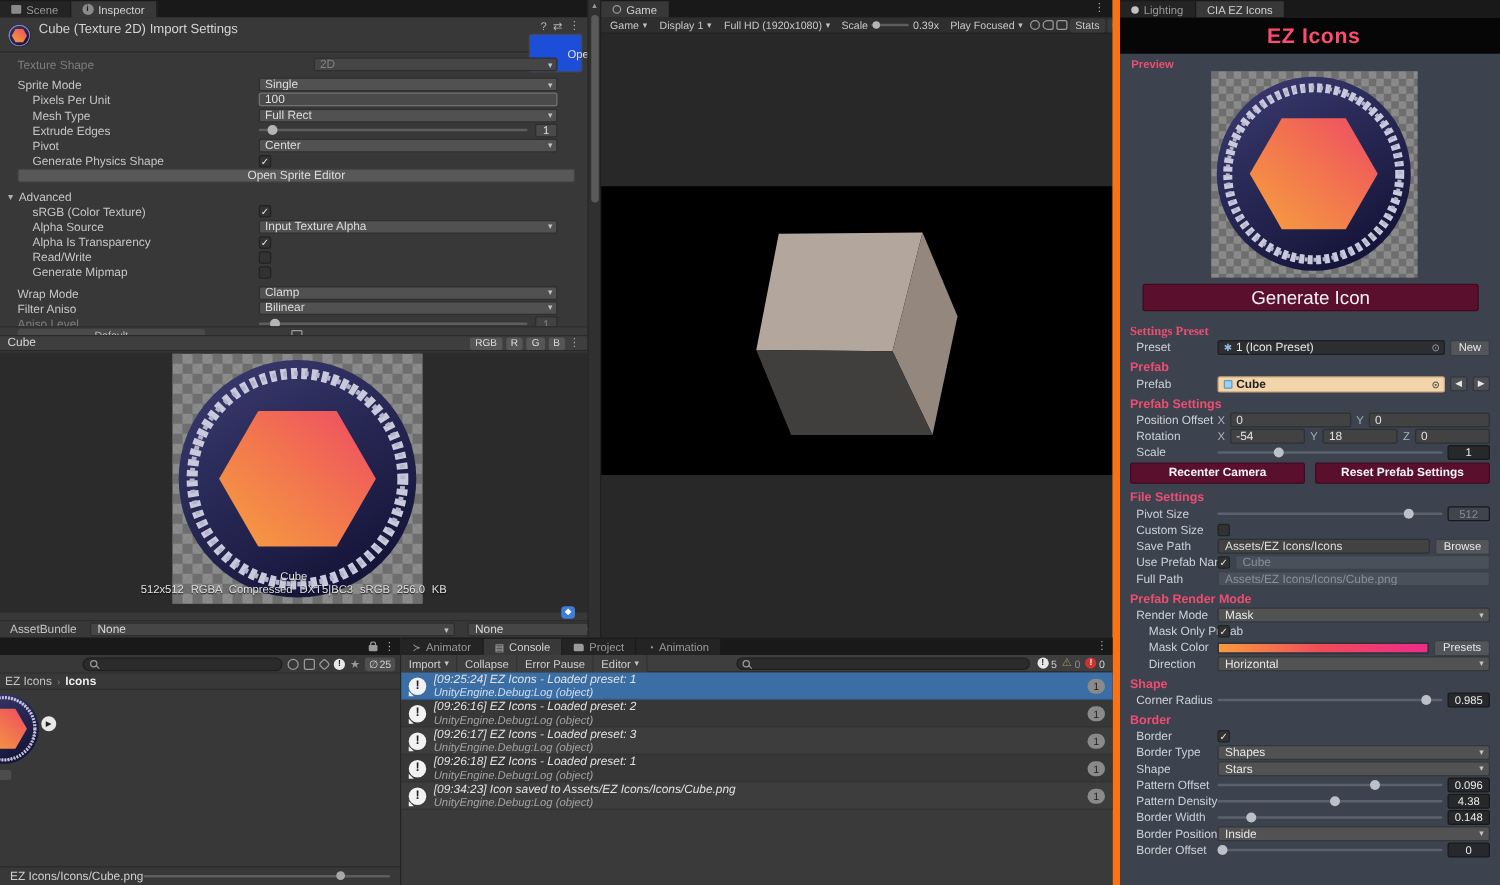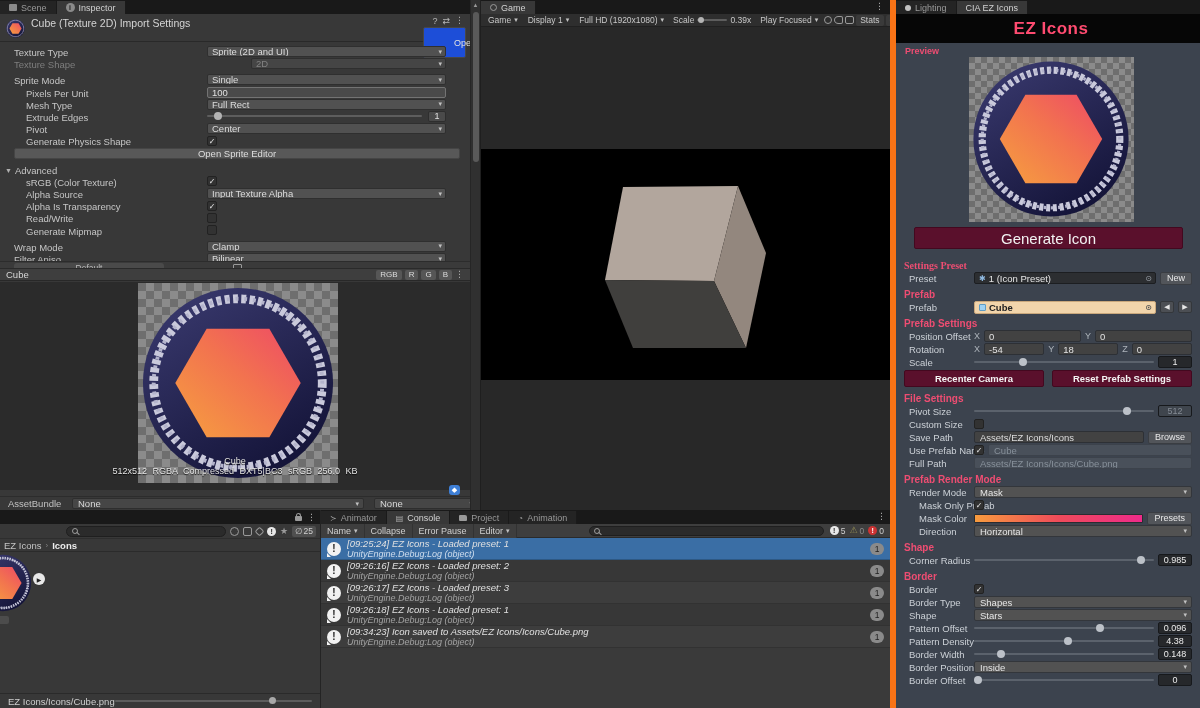--- a/index.html
+++ b/index.html
@@ -199,29 +199,20 @@
     <span class="title">Cube (Texture 2D) Import Settings</span>
     <span class="hicons">
       <span>?</span>
       <span>⇄</span>
       <span class="kebab">⋮</span>
     </span>
     <div id="open-btn">Open</div>
   </div>
   <div id="insp-rows">
       <div class="irow">
-        <span class="ilab">Texture Type</span>
-        <div class="ictl">
-          <div class="dd">
-            <span>Sprite (2D and UI)</span>
-            <span class="caret">▾</span>
-          </div>
-        </div>
-      </div>
-      <div class="irow">
         <span class="ilab dis">Texture Shape</span>
         <div class="ictl">
           <div class="dd dis">
             <span>2D</span>
             <span class="caret">▾</span>
           </div>
         </div>
       </div>
       <div class="igap"></div>
       <div class="irow">
@@ -775,21 +766,21 @@
         <span>Project</span>
       </div>
       <div class="tab">
         <span><span style="color:#9a9a9a;font-size:8px;">◔</span></span>
         <span>Animation</span>
       </div>
       <span class="kebab">⋮</span>
   </div>
   <div id="ctoolbar">
     <div class="cbtn">
-        <span>Name</span>
+        <span>Import</span>
         <span class="caret">▾</span>
       </div>
     <div class="cbtn">
         <span>Collapse</span>
       </div>
     <div class="cbtn">
         <span>Error Pause</span>
       </div>
     <div class="cbtn">
         <span>Editor</span>

